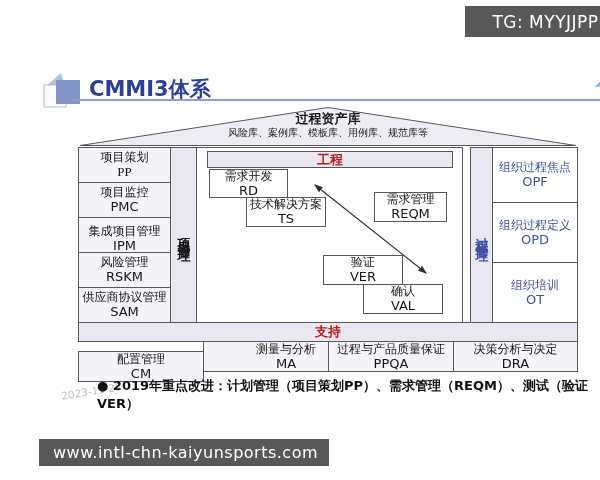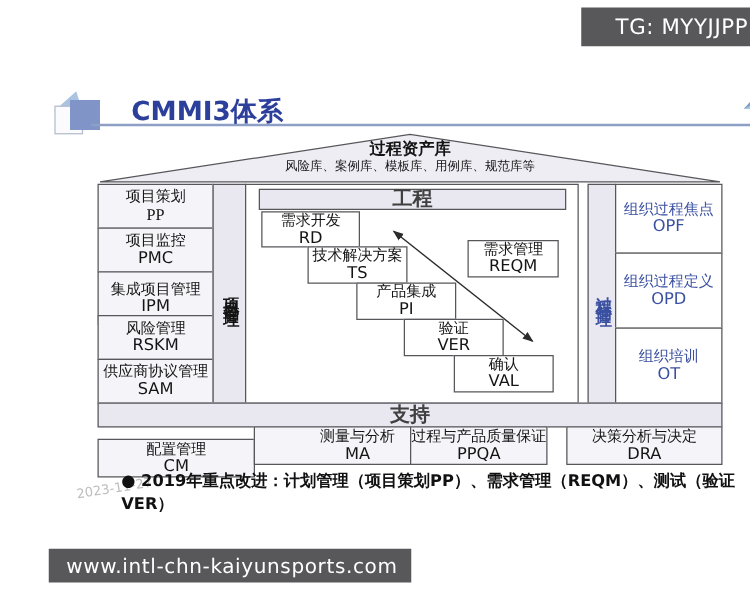--- a/index.html
+++ b/index.html
@@ -13,40 +13,40 @@
   
   .badge{
     position:absolute;background:#58585a;color:#ffffff;
     display:flex;align-items:center;justify-content:center;
     font-size:17px;letter-spacing:.5px;
   }
   #tg-badge{left:432px;top:6px;width:161px;height:31px;}
   #url-bar{left:6px;top:439px;width:276px;height:27px;justify-content:flex-start;padding-left:14px;font-size:16px;}
   
   #slide-title{
-    position:absolute;left:72px;top:75px;font-size:21px;font-weight:bold;color:#2b3f9b;
+    position:absolute;left:56px;top:75px;font-size:21px;font-weight:bold;color:#2b3f9b;
   }
   #title-underline{
     position:absolute;left:40px;top:99px;width:553px;height:2px;background:#8e9fc6;
   }
   .deco{position:absolute;}
   
   .box{
     position:absolute;box-sizing:border-box;border:1px solid #57575b;
     display:flex;flex-direction:column;justify-content:center;align-items:center;
     text-align:center;background:#f5f4f9;color:#141414;line-height:1.18;
   }
   .box .nm{font-size:12px;display:block;}
   .box .ab{font-size:13px;display:block;}
   .white{background:#ffffff;}
   .blue-text{color:#3a50a0;}
   .hdr{
     position:absolute;box-sizing:border-box;border:1px solid #57575b;background:#e9e7f0;
     display:flex;align-items:center;justify-content:center;
-    font-size:16px;font-weight:bold;color:#404040;
+    font-size:13px;font-weight:bold;color:#b91c1c;
   }
   .strip{
     position:absolute;box-sizing:border-box;border:1px solid #57575b;background:#e9e7f0;
     display:flex;align-items:center;justify-content:center;
     writing-mode:vertical-rl;text-orientation:upright;
     font-size:13px;font-weight:bold;letter-spacing:4px;color:#141414;
   }
   #roof-shape{position:absolute;left:45px;top:106px;width:500px;height:41px;}
   .roof-text{position:absolute;left:45px;width:500px;text-align:center;color:#141414;}
   #roof-title{top:110px;font-size:13px;font-weight:bold;}
@@ -129,24 +129,20 @@
     </svg>
 
     <div class="box white" style="left:12px;top:21px;width:79px;height:29px;">
       <span class="nm">需求开发</span>
       <span class="ab">RD</span>
     </div>
     <div class="box white" style="left:49px;top:49px;width:80px;height:30px;">
       <span class="nm">技术解决方案</span>
       <span class="ab">TS</span>
     </div>
-    <div class="box white" style="left:88px;top:78px;width:80px;height:30px;">
-      <span class="nm">产品集成</span>
-      <span class="ab">PI</span>
-    </div>
     <div class="box white" style="left:126px;top:107px;width:80px;height:30px;">
       <span class="nm">验证</span>
       <span class="ab">VER</span>
     </div>
     <div class="box white" style="left:166px;top:136px;width:80px;height:30px;">
       <span class="nm">确认</span>
       <span class="ab">VAL</span>
     </div>
     <div class="box white" style="left:177px;top:44px;width:73px;height:30px;">
       <span class="nm">需求管理</span>
@@ -171,21 +167,21 @@
 
   <div class="hdr" style="left:45px;top:322px;width:500px;height:20px;">支持</div>
   <div class="box" style="left:45px;top:351px;width:126px;height:31px;justify-content:space-between;">
     <span class="nm">配置管理</span>
     <span class="ab">CM</span>
   </div>
   <div class="box" style="left:170px;top:341px;width:126px;height:31px;padding-left:40px;">
     <span class="nm">测量与分析</span>
     <span class="ab">MA</span>
   </div>
-  <div class="box" style="left:295px;top:341px;width:110px;height:31px;">
+  <div class="box" style="left:295px;top:341px;width:126px;height:31px;">
     <span class="nm">过程与产品质量保证</span>
     <span class="ab">PPQA</span>
   </div>
   <div class="box" style="left:420px;top:341px;width:125px;height:31px;">
     <span class="nm">决策分析与决定</span>
     <span class="ab">DRA</span>
   </div>
 
   <div id="watermark">2023-11-27</div>
   <div id="note">● 2019年重点改进：计划管理（项目策划PP）、需求管理（REQM）、测试（验证VER）</div>

